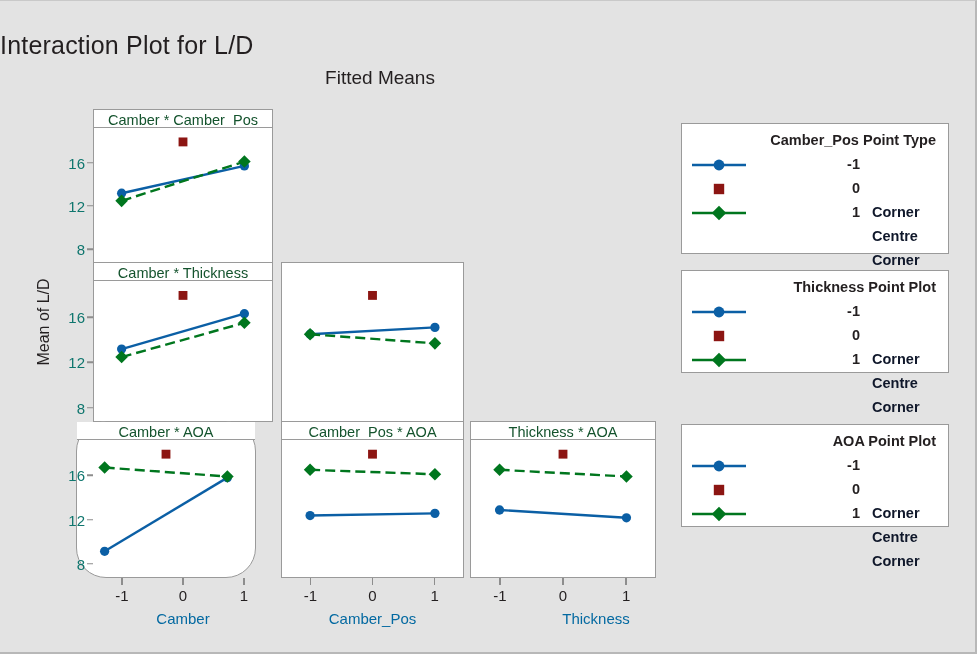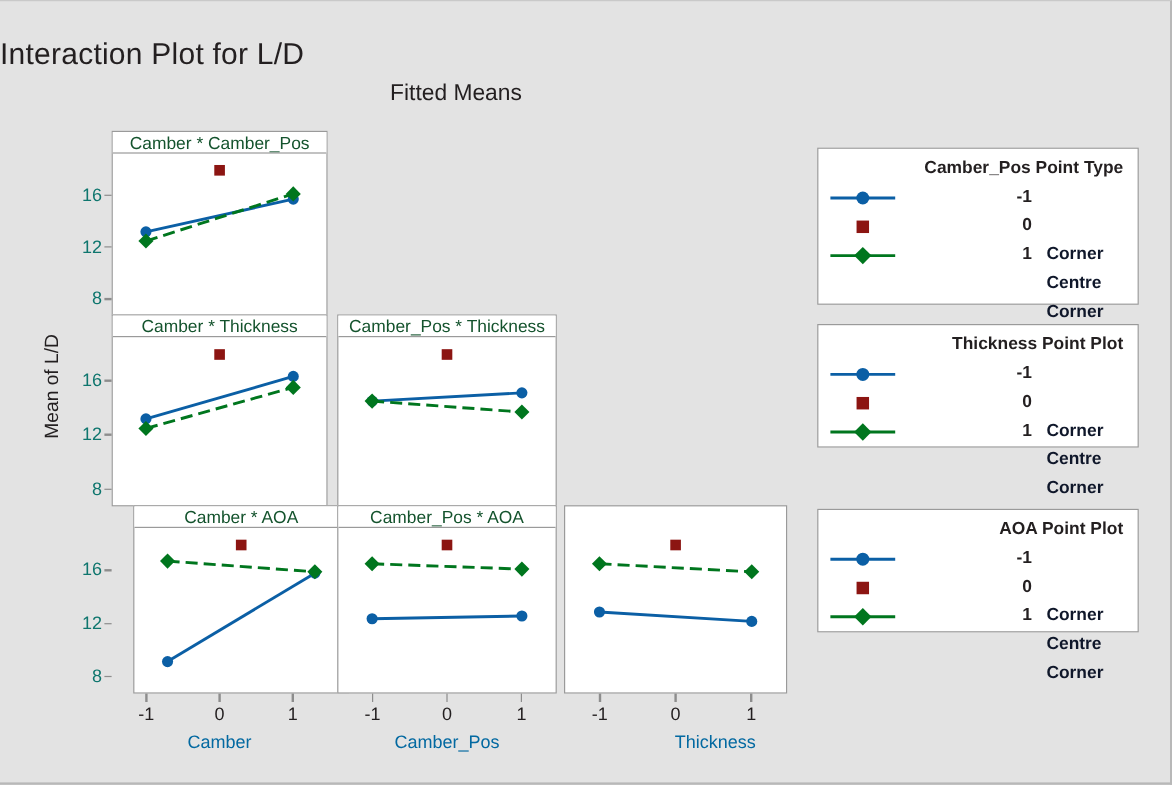--- a/index.html
+++ b/index.html
@@ -206,34 +206,33 @@
             <circle cx="27.465517241379306" cy="64.6" r="4.6" fill="#0b5fa5"></circle>
             <circle cx="149.53448275862073" cy="29.466666666666683" r="4.6" fill="#0b5fa5"></circle>
             <rect x="84.1" y="6.9333333333333425" width="8.8" height="8.8" fill="#8c1512"></rect>
             <polyline points="27.47,72.53 149.53,38.53" fill="none" stroke="#00761e" stroke-width="2.4" stroke-dasharray="10,5"></polyline>
             <polygon points="27.465517241379306,66.28333333333333 33.7155172413793,72.53333333333333 27.465517241379306,78.78333333333333 21.215517241379306,72.53333333333333" fill="#00761e"></polygon>
             <polygon points="149.53448275862073,32.28333333333333 155.78448275862073,38.53333333333333 149.53448275862073,44.78333333333333 143.28448275862073,38.53333333333333" fill="#00761e"></polygon>
           </svg>
         </div>
       </div>
       <div class="panel" style="left: 281px; top: 261px; width: 183px; height: 160px;">
-        <div class="panel-head">Camber_Pos * Thickness</div>
         <div class="panel-body">
           <svg viewBox="0 0 180 136" preserveAspectRatio="none">
             <polyline points="27.93,49.87 152.07,43.07" fill="none" stroke="#0b5fa5" stroke-width="2.4"></polyline>
             <circle cx="27.931034482758616" cy="49.866666666666674" r="4.6" fill="#0b5fa5"></circle>
             <circle cx="152.0689655172414" cy="43.06666666666668" r="4.6" fill="#0b5fa5"></circle>
             <rect x="85.6" y="6.9333333333333425" width="8.8" height="8.8" fill="#8c1512"></rect>
             <polyline points="27.93,49.87 152.07,58.93" fill="none" stroke="#00761e" stroke-width="2.4" stroke-dasharray="10,5"></polyline>
             <polygon points="27.931034482758616,43.616666666666674 34.18103448275862,49.866666666666674 27.931034482758616,56.116666666666674 21.681034482758616,49.866666666666674" fill="#00761e"></polygon>
             <polygon points="152.0689655172414,52.68333333333332 158.3189655172414,58.93333333333332 152.0689655172414,65.18333333333332 145.8189655172414,58.93333333333332" fill="#00761e"></polygon>
           </svg>
         </div>
       </div>
-      <div class="panel" style="left: 111px; top: 420px; width: 180px; height: 157px;">
+      <div class="panel" style="left: 76px; top: 420px; width: 180px; height: 157px; border-radius: 30px;">
         <div class="panel-head">Camber * AOA</div>
         <div class="panel-body">
           <svg viewBox="0 0 177 133" preserveAspectRatio="none">
             <polyline points="27.47,107.51 149.53,34.36" fill="none" stroke="#0b5fa5" stroke-width="2.4"></polyline>
             <circle cx="27.465517241379306" cy="107.50833333333333" r="4.6" fill="#0b5fa5"></circle>
             <circle cx="149.53448275862073" cy="34.358333333333334" r="4.6" fill="#0b5fa5"></circle>
             <rect x="84.1" y="6.6833333333333425" width="8.8" height="8.8" fill="#8c1512"></rect>
             <polyline points="27.47,24.38 149.53,33.25" fill="none" stroke="#00761e" stroke-width="2.4" stroke-dasharray="10,5"></polyline>
             <polygon points="27.465517241379306,18.133333333333326 33.7155172413793,24.383333333333326 27.465517241379306,30.633333333333326 21.215517241379306,24.383333333333326" fill="#00761e"></polygon>
             <polygon points="149.53448275862073,27 155.78448275862073,33.25 149.53448275862073,39.5 143.28448275862073,33.25" fill="#00761e"></polygon>
@@ -248,20 +247,21 @@
             <circle cx="27.931034482758616" cy="72.04166666666667" r="4.6" fill="#0b5fa5"></circle>
             <circle cx="152.0689655172414" cy="69.82500000000002" r="4.6" fill="#0b5fa5"></circle>
             <rect x="85.6" y="6.6833333333333425" width="8.8" height="8.8" fill="#8c1512"></rect>
             <polyline points="27.93,26.60 152.07,31.03" fill="none" stroke="#00761e" stroke-width="2.4" stroke-dasharray="10,5"></polyline>
             <polygon points="27.931034482758616,20.34999999999998 34.18103448275862,26.59999999999998 27.931034482758616,32.84999999999998 21.681034482758616,26.59999999999998" fill="#00761e"></polygon>
             <polygon points="152.0689655172414,24.783333333333346 158.3189655172414,31.033333333333346 152.0689655172414,37.283333333333346 145.8189655172414,31.033333333333346" fill="#00761e"></polygon>
           </svg>
         </div>
       </div>
       <div class="panel" style="left: 470px; top: 420px; width: 186px; height: 157px;">
+        <div class="panel-head">Thickness * AOA</div>
         <div class="panel-body">
           <svg viewBox="0 0 183 133" preserveAspectRatio="none">
             <polyline points="28.40,66.50 154.60,74.26" fill="none" stroke="#0b5fa5" stroke-width="2.4"></polyline>
             <circle cx="28.396551724137925" cy="66.5" r="4.6" fill="#0b5fa5"></circle>
             <circle cx="154.6034482758621" cy="74.25833333333333" r="4.6" fill="#0b5fa5"></circle>
             <rect x="87.1" y="6.6833333333333425" width="8.8" height="8.8" fill="#8c1512"></rect>
             <polyline points="28.40,26.60 154.60,33.25" fill="none" stroke="#00761e" stroke-width="2.4" stroke-dasharray="10,5"></polyline>
             <polygon points="28.396551724137925,20.34999999999998 34.64655172413792,26.59999999999998 28.396551724137925,32.84999999999998 22.146551724137925,26.59999999999998" fill="#00761e"></polygon>
             <polygon points="154.6034482758621,27 160.8534482758621,33.25 154.6034482758621,39.5 148.3534482758621,33.25" fill="#00761e"></polygon>
           </svg>

